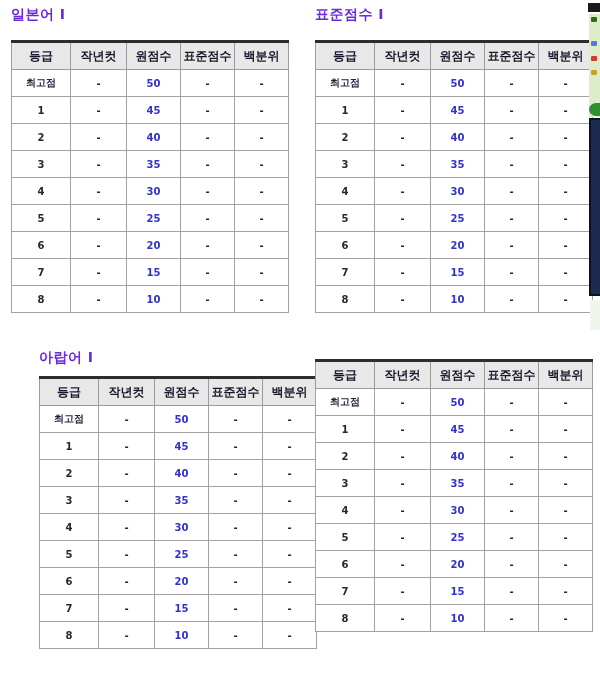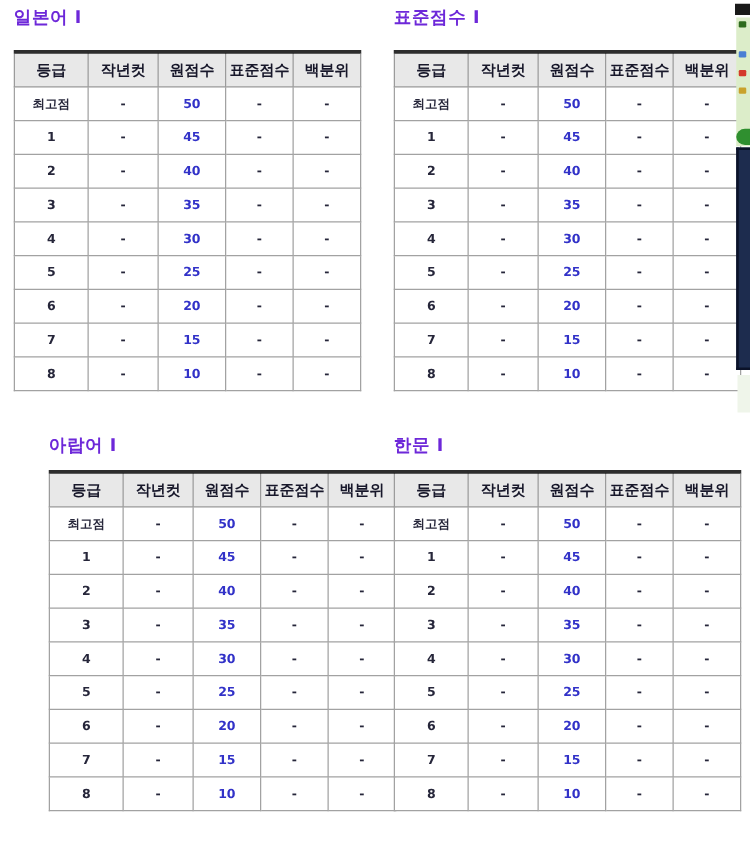--- a/index.html
+++ b/index.html
@@ -304,21 +304,20 @@
             <td>-</td>
             <td class="score">10</td>
             <td>-</td>
             <td>-</td>
           </tr>
         </tbody>
       </table>
   </section>
 
   <section class="block row-bottom" id="block-3">
-    <h2>한문 I</h2>
     <table class="score-table">
         <colgroup>
           <col style="width: 59px;">
           <col style="width: 56px;">
           <col style="width: 54px;">
           <col style="width: 54px;">
           <col style="width: 54px;">
         </colgroup>
         <thead>
           <tr>

